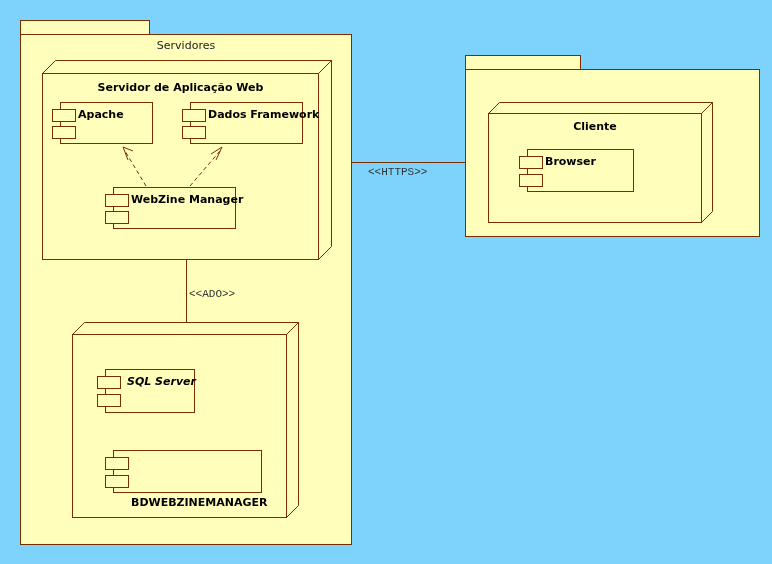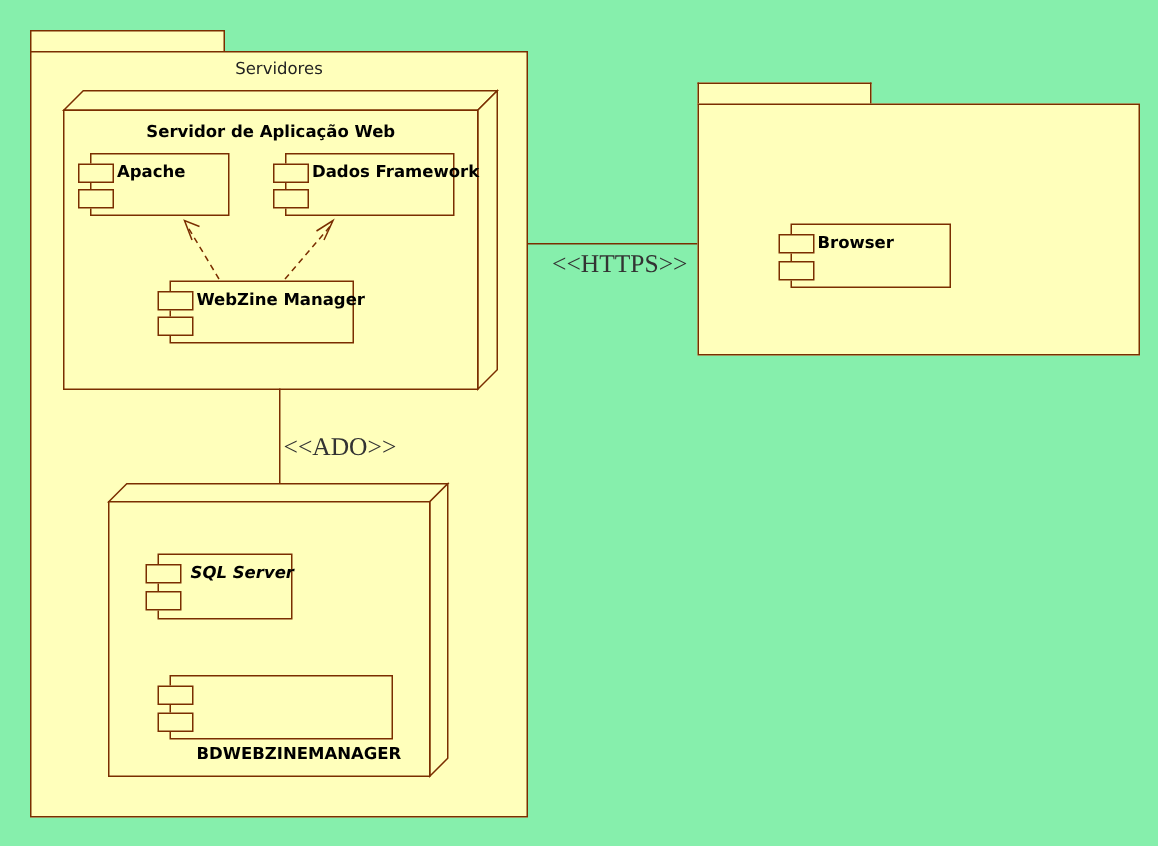--- a/index.html
+++ b/index.html
@@ -8,21 +8,21 @@
     padding: 0;
     background: #ffffff;
   }
   body {
     font-family: "DejaVu Sans", sans-serif;
   }
   #canvas {
     position: relative;
     width: 772px;
     height: 564px;
-    background: #86efac;
+    background: #7dd3fc;
     overflow: hidden;
   }
 
   
   .pkg-tab {
     position: absolute;
     background: #ffffbb;
     border: 1px solid #7a2e00;
     border-bottom: none;
     box-sizing: border-box;
@@ -88,24 +88,24 @@
     text-align: left;
   }
 
   
   .conn-line {
     position: absolute;
     background: #7a2e00;
   }
   .conn-label {
     position: absolute;
-    font-size: 17px;
+    font-size: 11px;
     color: #333333;
     white-space: nowrap;
-    font-family: Liberation Serif, serif;
+    font-family: Liberation Mono, monospace;
   }
   .dep-svg {
     position: absolute;
     left: 0;
     top: 0;
     pointer-events: none;
     overflow: visible;
   }
 </style>
 </head>
@@ -189,20 +189,28 @@
     <div class="comp-tab" style="left:0px; top:25px;"></div>
     <div class="comp-label" style="left:26px; top:6px; width:131px;margin-top:40px;">BDWEBZINEMANAGER</div>
   </div>
 
   <div class="conn-line" style="left:352px; top:162px; width:113px; height:1px;"></div>
   <div class="conn-label" style="left:368px; top:166px;">&lt;&lt;HTTPS&gt;&gt;</div>
 
   <div class="pkg-tab" style="left:465px; top:55px; width:116px; height:15px;"></div>
   <div class="pkg-body" style="left:465px; top:69px; width:295px; height:168px;"></div>
 
+  <div class="node" style="left:488px; top:102px; width:226px; height:122px;">
+    <svg class="node-svg" width="228" height="124" viewBox="0 0 228 124">
+      <polygon points="0.5,11.5 11.5,0.5 224.5,0.5 213.5,11.5" fill="#ffffbb" stroke="#7a2e00" stroke-width="1"></polygon>
+      <polygon points="213.5,11.5 224.5,0.5 224.5,109.5 213.5,120.5" fill="#ffffbb" stroke="#7a2e00" stroke-width="1"></polygon>
+      <rect x="0.5" y="11.5" width="213" height="109" fill="#ffffbb" stroke="#7a2e00" stroke-width="1"></rect>
+    </svg>
+    <div class="node-title" style="left:0px; top:18px; width:214px;">Cliente</div>
+  </div>
 
   <div class="comp" style="left:519px; top:149px;">
     <div class="comp-body" style="left:8px; top:0px; width:107px; height:43px;"></div>
     <div class="comp-tab" style="left:0px; top:7px;"></div>
     <div class="comp-tab" style="left:0px; top:25px;"></div>
     <div class="comp-label" style="left:26px; top:6px; width:89px;">Browser</div>
   </div>
 
 </div>
 

